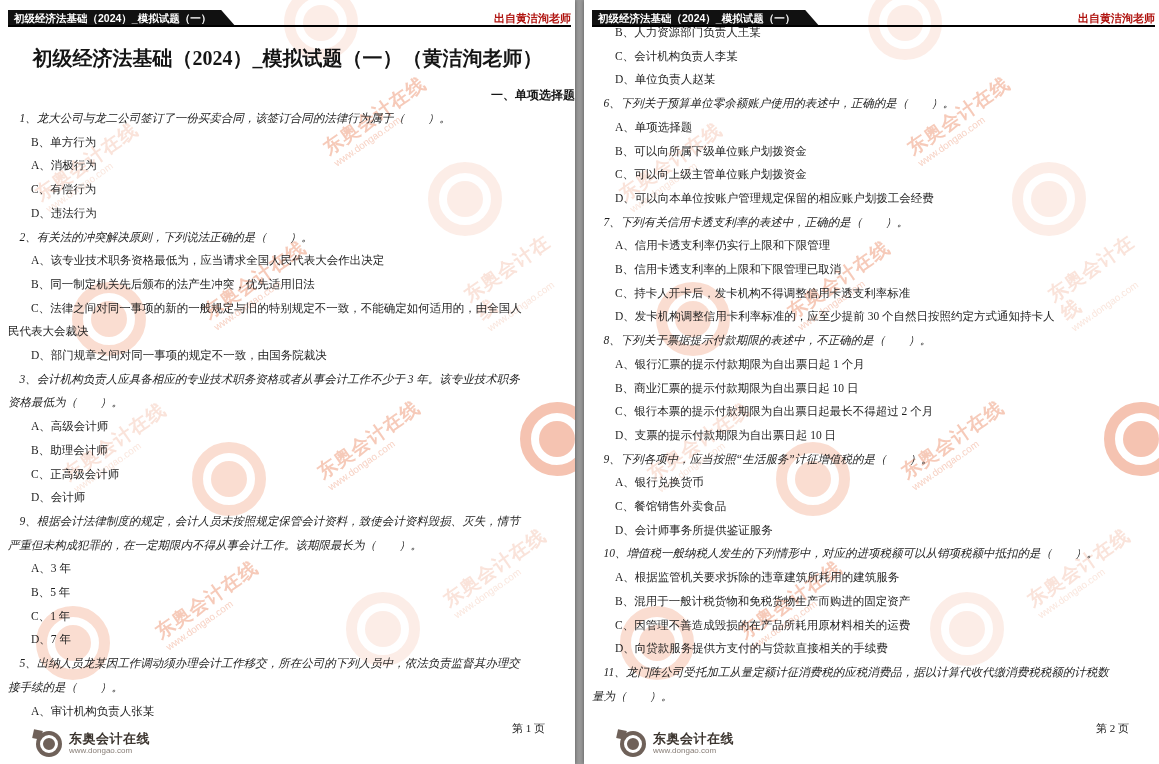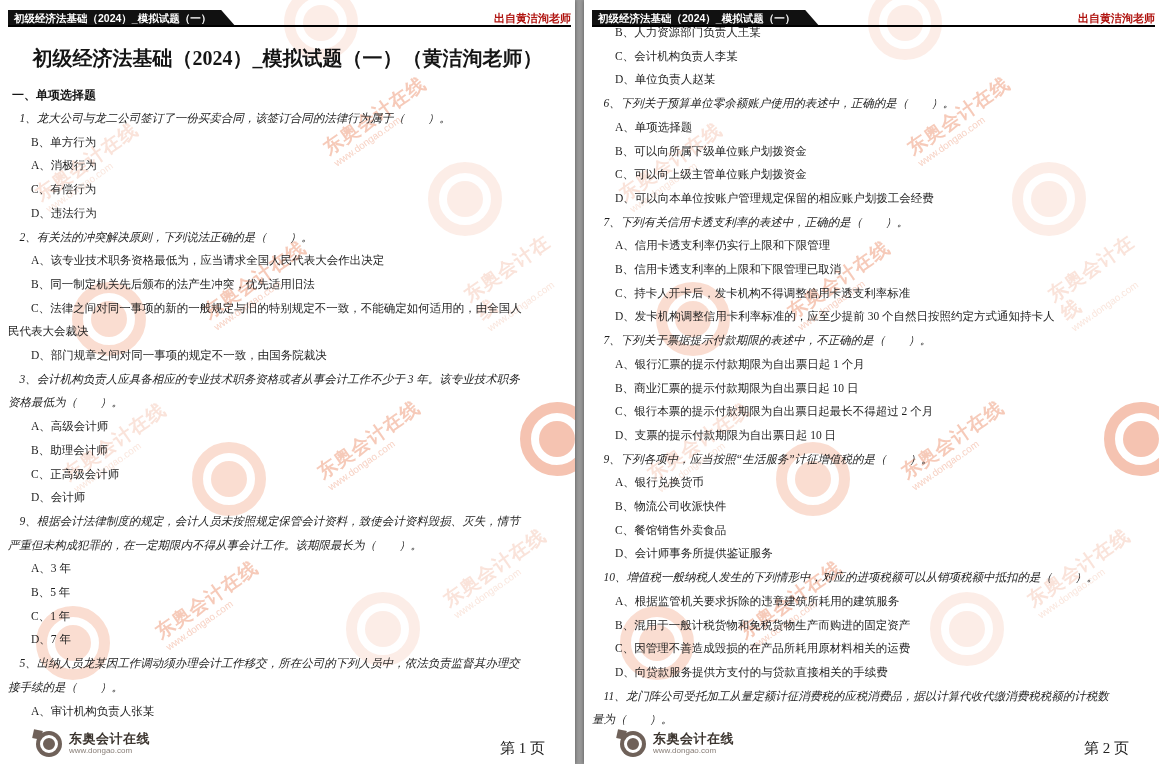--- a/index.html
+++ b/index.html
@@ -35,21 +35,21 @@
 
   
   .title{
     position:relative;z-index:1;
     margin:45px 14px 0;text-align:center;white-space:nowrap;
     font-size:20px;font-weight:bold;color:#151515;
   }
   .section-heading{
     position:relative;z-index:1;
     margin:15px 0 0;padding-left:12px;
-    font-size:12px;font-weight:bold;color:#151515;
+    font-size:12px;font-weight:bold;color:#151515;text-align:right;
   }
   .lines{
     position:relative;z-index:1;
     margin-top:3px;padding:0 44px 0 8px;
     font-size:11.5px;
   }
   .page-2 .lines{margin-top:21px;}
   .ln{margin:0;line-height:23.7px;}
   .ln[data-kind="q"]{text-indent:1em;font-style:italic;}
   .ln[data-kind="o"]{text-indent:2em;}
@@ -68,22 +68,22 @@
     content:'';position:absolute;inset:4px;border:3px solid #fff;border-radius:50%;
   }
   .flogo::after{
     content:'';position:absolute;left:-3px;top:-1px;width:9px;height:9px;
     background:#6f6159;transform:rotate(12deg);
   }
   .fbrand{display:flex;flex-direction:column;line-height:1.1;}
   .fbrand .fb-name{font-size:13px;font-weight:bold;color:#3c352f;letter-spacing:.5px;}
   .fbrand .fb-url{font-size:8px;color:#877d76;}
   .pagenum{
-    position:absolute;right:30px;bottom:6px;z-index:2;
-    font-size:15px;color:#222;
+    position:absolute;right:30px;bottom:28px;z-index:2;
+    font-size:11px;color:#222;
   }
 
   
   .wm{
     position:absolute;z-index:0;pointer-events:none;
     display:flex;flex-direction:column;align-items:flex-start;
     transform:rotate(-35deg);line-height:1.15;
   }
   .wm .wmb{font-size:19px;font-weight:bold;color:rgba(238,158,128,.55);letter-spacing:1px;}
   .wm .wmu{font-size:10px;color:rgba(240,172,146,.55);font-family:"Liberation Sans","DejaVu Sans",sans-serif;}
@@ -280,35 +280,34 @@
         <p class="ln" data-kind="q">7、下列有关信用卡透支利率的表述中，正确的是（　　）。</p>
 
         <p class="ln" data-kind="o">A、信用卡透支利率仍实行上限和下限管理</p>
 
         <p class="ln" data-kind="o">B、信用卡透支利率的上限和下限管理已取消</p>
 
         <p class="ln" data-kind="o">C、持卡人开卡后，发卡机构不得调整信用卡透支利率标准</p>
 
         <p class="ln" data-kind="o">D、发卡机构调整信用卡利率标准的，应至少提前 30 个自然日按照约定方式通知持卡人</p>
 
-        <p class="ln" data-kind="q">7、下列关于票据提示付款期限的表述中，不正确的是（　　）。</p>
+        <p class="ln" data-kind="q">8、下列关于票据提示付款期限的表述中，不正确的是（　　）。</p>
 
         <p class="ln" data-kind="o">A、银行汇票的提示付款期限为自出票日起 1 个月</p>
 
         <p class="ln" data-kind="o">B、商业汇票的提示付款期限为自出票日起 10 日</p>
 
         <p class="ln" data-kind="o">C、银行本票的提示付款期限为自出票日起最长不得超过 2 个月</p>
 
         <p class="ln" data-kind="o">D、支票的提示付款期限为自出票日起 10 日</p>
 
         <p class="ln" data-kind="q">9、下列各项中，应当按照“生活服务”计征增值税的是（　　）。</p>
 
         <p class="ln" data-kind="o">A、银行兑换货币</p>
 
-        <p class="ln" data-kind="o">B、物流公司收派快件</p>
 
         <p class="ln" data-kind="o">C、餐馆销售外卖食品</p>
 
         <p class="ln" data-kind="o">D、会计师事务所提供鉴证服务</p>
 
         <p class="ln" data-kind="q">10、增值税一般纳税人发生的下列情形中，对应的进项税额可以从销项税额中抵扣的是（　　）。</p>
 
         <p class="ln" data-kind="o">A、根据监管机关要求拆除的违章建筑所耗用的建筑服务</p>
 
         <p class="ln" data-kind="o">B、混用于一般计税货物和免税货物生产而购进的固定资产</p>

